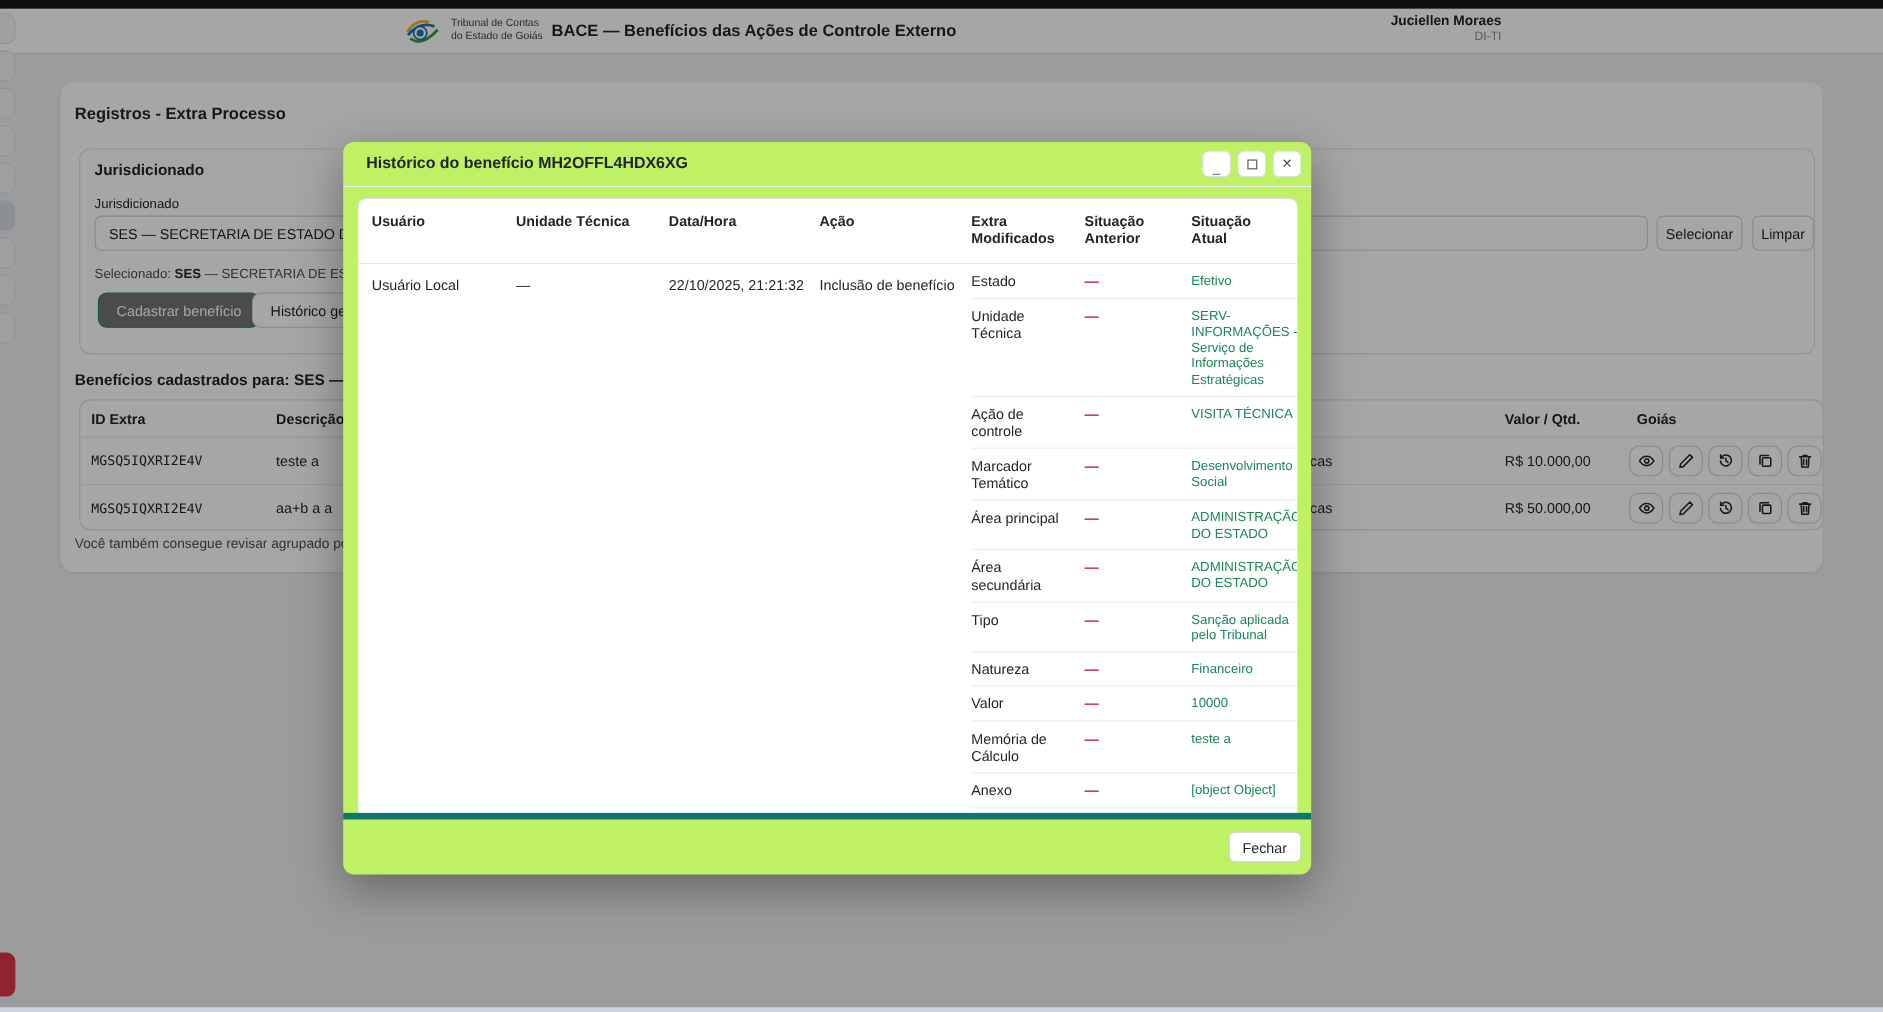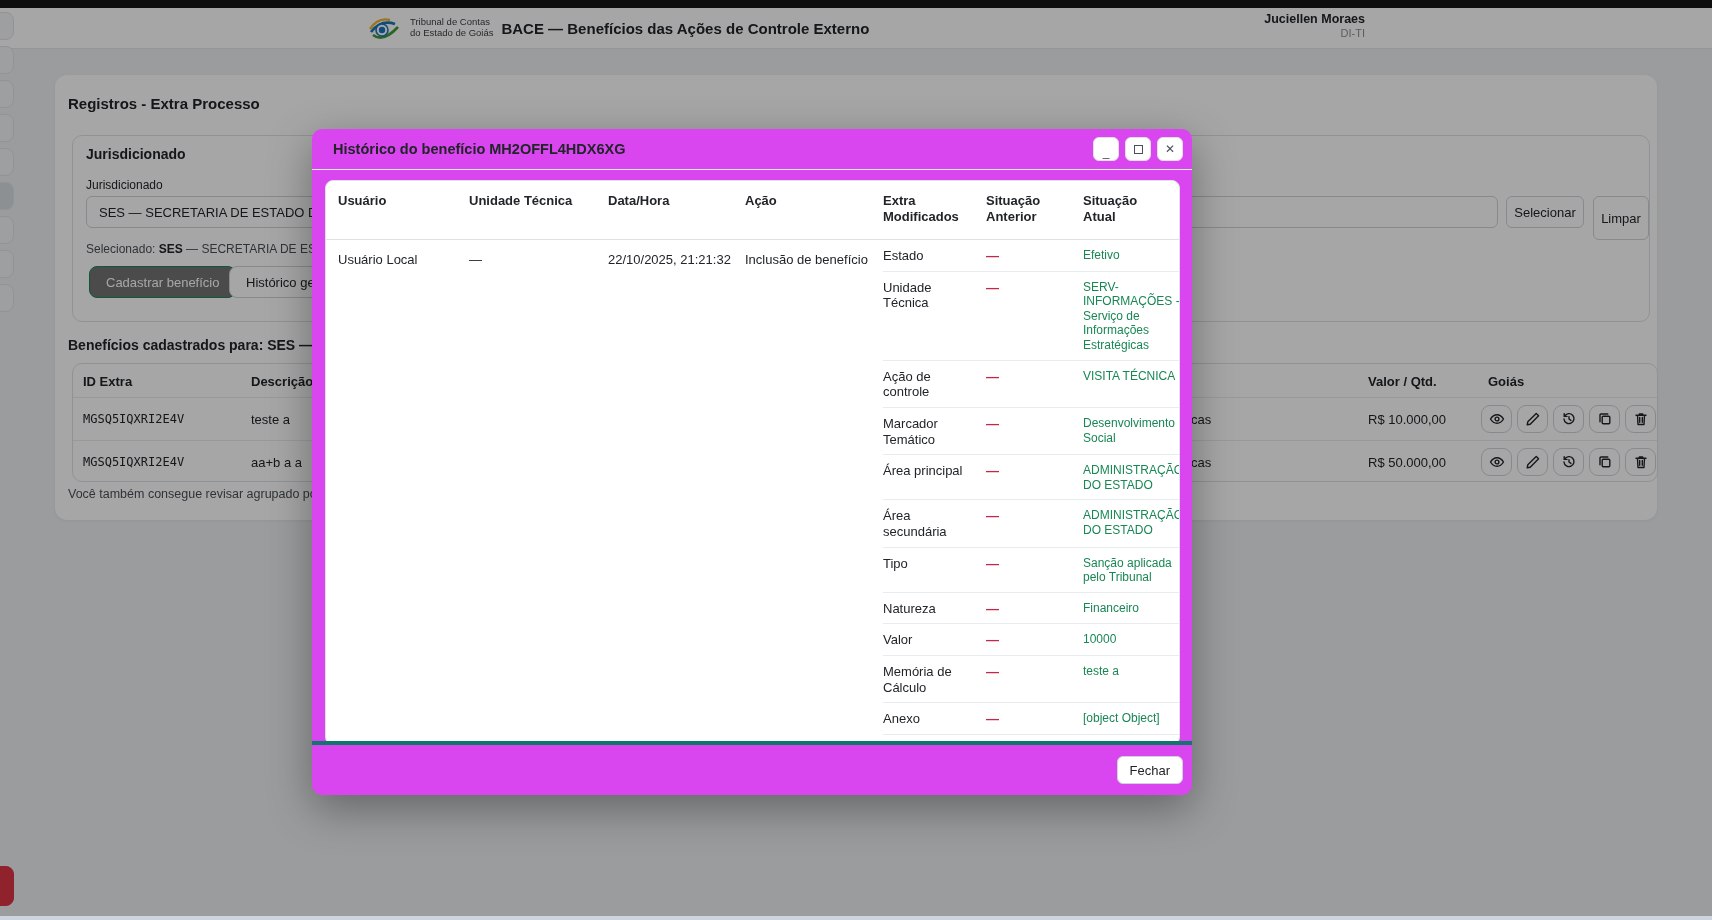--- a/index.html
+++ b/index.html
@@ -34,21 +34,21 @@
     border:1px solid #dee2e6;border-radius:10px;background:#fff;}
   .juris-title{position:absolute;left:13px;top:10px;margin:0;font-size:14px;font-weight:bold;}
   .juris-label{position:absolute;left:13px;top:42px;font-size:12px;color:#212529;}
   .juris-input{position:absolute;left:13px;top:60px;width:1412px;height:32px;box-sizing:border-box;
     border:1px solid #ced4da;border-radius:6px;font-size:13px;padding:0 12px;color:#212529;
     font-family:"Liberation Sans",sans-serif;background:#fff;}
   .btn{display:inline-flex;align-items:center;justify-content:center;box-sizing:border-box;
     border:1px solid #ced4da;border-radius:6px;background:#fff;color:#212529;font-size:13px;
     font-family:"Liberation Sans",sans-serif;cursor:pointer;}
   .btn-select{position:absolute;left:1433px;top:60px;width:78px;height:32px;}
-  .btn-clear{position:absolute;left:1520px;top:60px;width:56px;height:44px;}
+  .btn-clear{position:absolute;left:1520px;top:60px;width:56px;height:32px;}
   .selected-line{position:absolute;left:13px;top:106px;font-size:12px;color:#495057;}
   .selected-line b{color:#212529;}
   .btn-register{position:absolute;left:16px;top:130px;height:32px;padding:0 16px;
     background:#737373;border-color:#198754;color:#fff;border-radius:8px;}
   .btn-history{position:absolute;left:156px;top:130px;height:32px;padding:0 16px;border-radius:8px;}
 
   .benef-heading{position:absolute;left:13px;top:262px;margin:0;font-size:14px;font-weight:bold;white-space:nowrap;}
   .benef-table{position:absolute;left:17px;top:288px;width:1584px;height:117px;
     border:1px solid #dee2e6;border-radius:10px;overflow:hidden;background:#fff;}
   .bt-row{position:relative;height:42px;border-top:1px solid #e9ecef;}
@@ -60,21 +60,21 @@
   .actions{position:absolute;left:1408px;top:50%;transform:translateY(-50%);display:flex;gap:5px;}
   .icon-btn{width:31px;height:28px;border:1px solid #ced4da;border-radius:9px;background:#fff;
     display:flex;align-items:center;justify-content:center;cursor:pointer;padding:0;}
   .icon-btn svg{stroke:#212529;fill:none;stroke-width:1.4;stroke-linecap:round;stroke-linejoin:round;}
   .footnote{position:absolute;left:13px;top:412px;margin:0;font-size:12.5px;color:#495057;white-space:nowrap;}
 
   
   .overlay{position:absolute;left:0;top:0;right:0;bottom:4px;background:rgba(0,0,0,.35);z-index:50;}
   .bottom-strip{position:absolute;left:0;right:0;bottom:0;height:4px;background:#ccd4e0;z-index:60;}
 
-  .modal{position:absolute;left:312px;top:129px;width:880px;height:666px;background:#d946ef;
+  .modal{position:absolute;left:312px;top:129px;width:880px;height:666px;background:#bef264;
     border-radius:10px;box-shadow:0 14px 44px rgba(0,0,0,.35);z-index:55;}
   .modal-head{position:relative;height:40px;border-bottom:1px solid #ebedef;}
   .modal-title{position:absolute;left:21px;top:12px;font-size:14.5px;font-weight:bold;}
   .modal-controls{position:absolute;right:9px;top:8px;display:flex;gap:6px;}
   .win-btn{width:26px;height:24px;border:1px solid #dee2e6;border-radius:6px;background:#fff;
     color:#495057;font-size:12px;line-height:1;display:flex;align-items:center;justify-content:center;
     cursor:pointer;padding:0;font-family:"Liberation Sans",sans-serif;}
   .win-btn .sq{display:block;width:7px;height:7px;border:1.3px solid #495057;}
   .win-btn.minb span{transform:translateY(3px);}
 
@@ -87,21 +87,21 @@
   .main-cells{display:grid;grid-template-columns:131px 139px 137px 138px;width:545px;flex:0 0 545px;
     padding:12px 0 0 12px;box-sizing:content-box;align-content:start;}
   .main-cells > div{font-size:13px;padding-right:10px;line-height:1.2;}
   .changes{flex:1;margin-right:8px;}
   .change-row{display:grid;grid-template-columns:103px 97px 1fr;padding:8px 0 7px;border-bottom:1px solid #e9ecef;}
   .change-row:last-child{border-bottom:none;}
   .ch-field{font-size:13px;color:#212529;line-height:1.2;padding-right:10px;}
   .ch-prev{font-size:13px;color:#c5274b;font-weight:bold;}
   .ch-curr{font-size:12px;color:#198754;line-height:1.22;overflow-wrap:break-word;padding-right:2px;}
 
-  .modal-foot{position:absolute;left:0;right:0;bottom:0;height:50px;border-top:4px solid #0f766e;}
+  .modal-foot{position:absolute;left:0;right:0;bottom:0;height:50px;border-top:6px solid #0f766e;}
   .btn-close-modal{position:absolute;right:9px;top:11px;height:28px;padding:0 12px;border-radius:6px;}
 </style>
 </head>
 <body>
 
 <div id="screen">
 
   <div class="topbar"></div>
 
   <header class="appheader">

